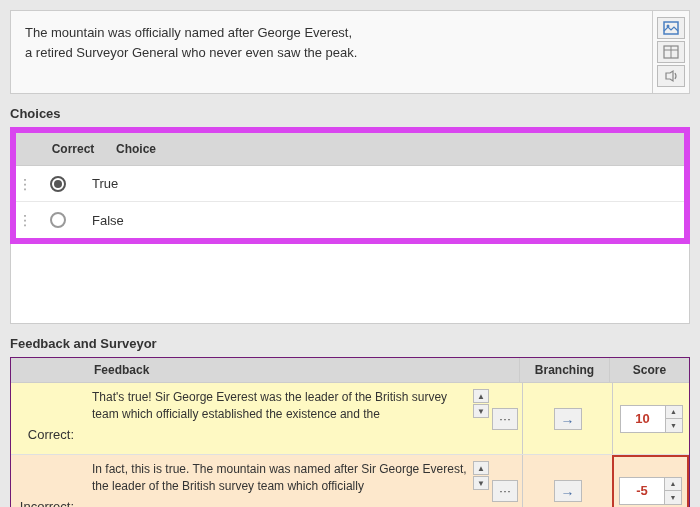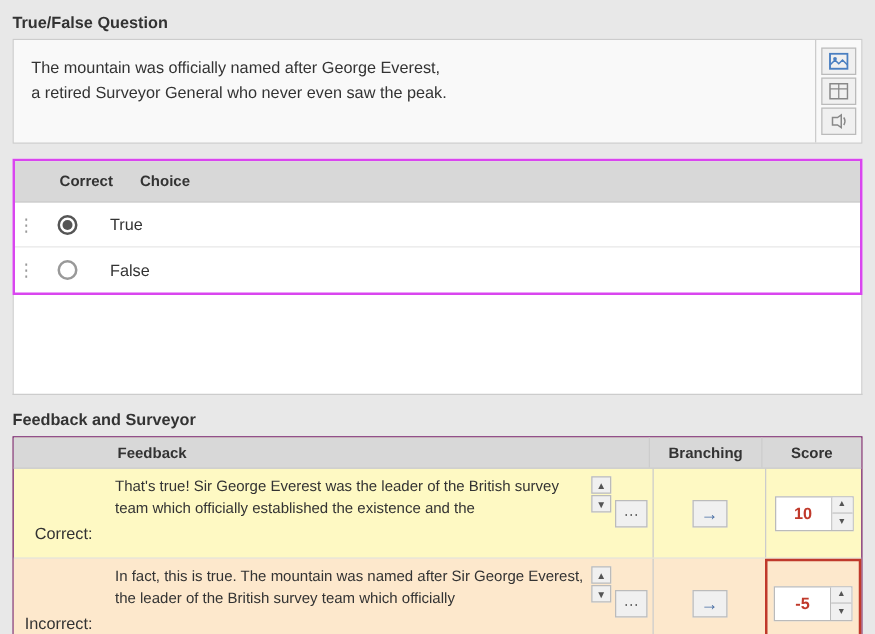--- a/index.html
+++ b/index.html
@@ -56,21 +56,21 @@
       align-items: center;
       justify-content: center;
       font-size: 11px;
       color: #555;
     }
     .choices-section {
       margin-bottom: 12px;
     }
     .choices-table {
       background: #fff;
-      border: 2px solid #d946ef;
+      border: 6px solid #d946ef;
       width: 100%;
     }
     .choices-header {
       display: flex;
       background: #d8d8d8;
       border-bottom: 1px solid #ccc;
       padding: 4px 8px;
       font-weight: bold;
       font-size: 12px;
     }
@@ -296,21 +296,20 @@
     }
     .fb-score-cell.highlighted-score {
       border: 2px solid #c0392b;
     }
   </style>
 </head>
 <body>
 
 <div class="main-container">
 
-  <div class="section-title">True/False Question</div>
   <div class="question-section">
     <div class="question-inner">
       <div class="question-text-area">
         <span>The mountain was officially named after George Everest,</span><br>
         <span>a retired Surveyor General who never even saw the peak.</span>
       </div>
       <div class="question-icons">
         <div class="icon-btn">
           <svg width="16" height="14" viewBox="0 0 16 14">
             <rect x="1" y="1" width="14" height="12" fill="none" stroke="#4a7fc1" stroke-width="1.5"></rect>
@@ -329,20 +328,21 @@
           <svg width="16" height="14" viewBox="0 0 16 14">
             <polygon points="3,4 7,4 10,2 10,12 7,10 3,10" fill="none" stroke="#888" stroke-width="1.2"></polygon>
             <path d="M12,4 Q14,7 12,10" fill="none" stroke="#888" stroke-width="1.2"></path>
           </svg>
         </div>
       </div>
     </div>
   </div>
 
   <div class="choices-section">
+    <div class="section-title">Choices</div>
     <div class="choices-table">
       <div class="choices-header">
         <div style="width:14px"></div>
         <div class="col-correct fb-header-cell">Correct</div>
         <div class="col-choice fb-header-cell">Choice</div>
       </div>
 
       <div class="choice-row">
         <div class="drag-handle">⋮</div>
         <div class="col-correct-cell">

